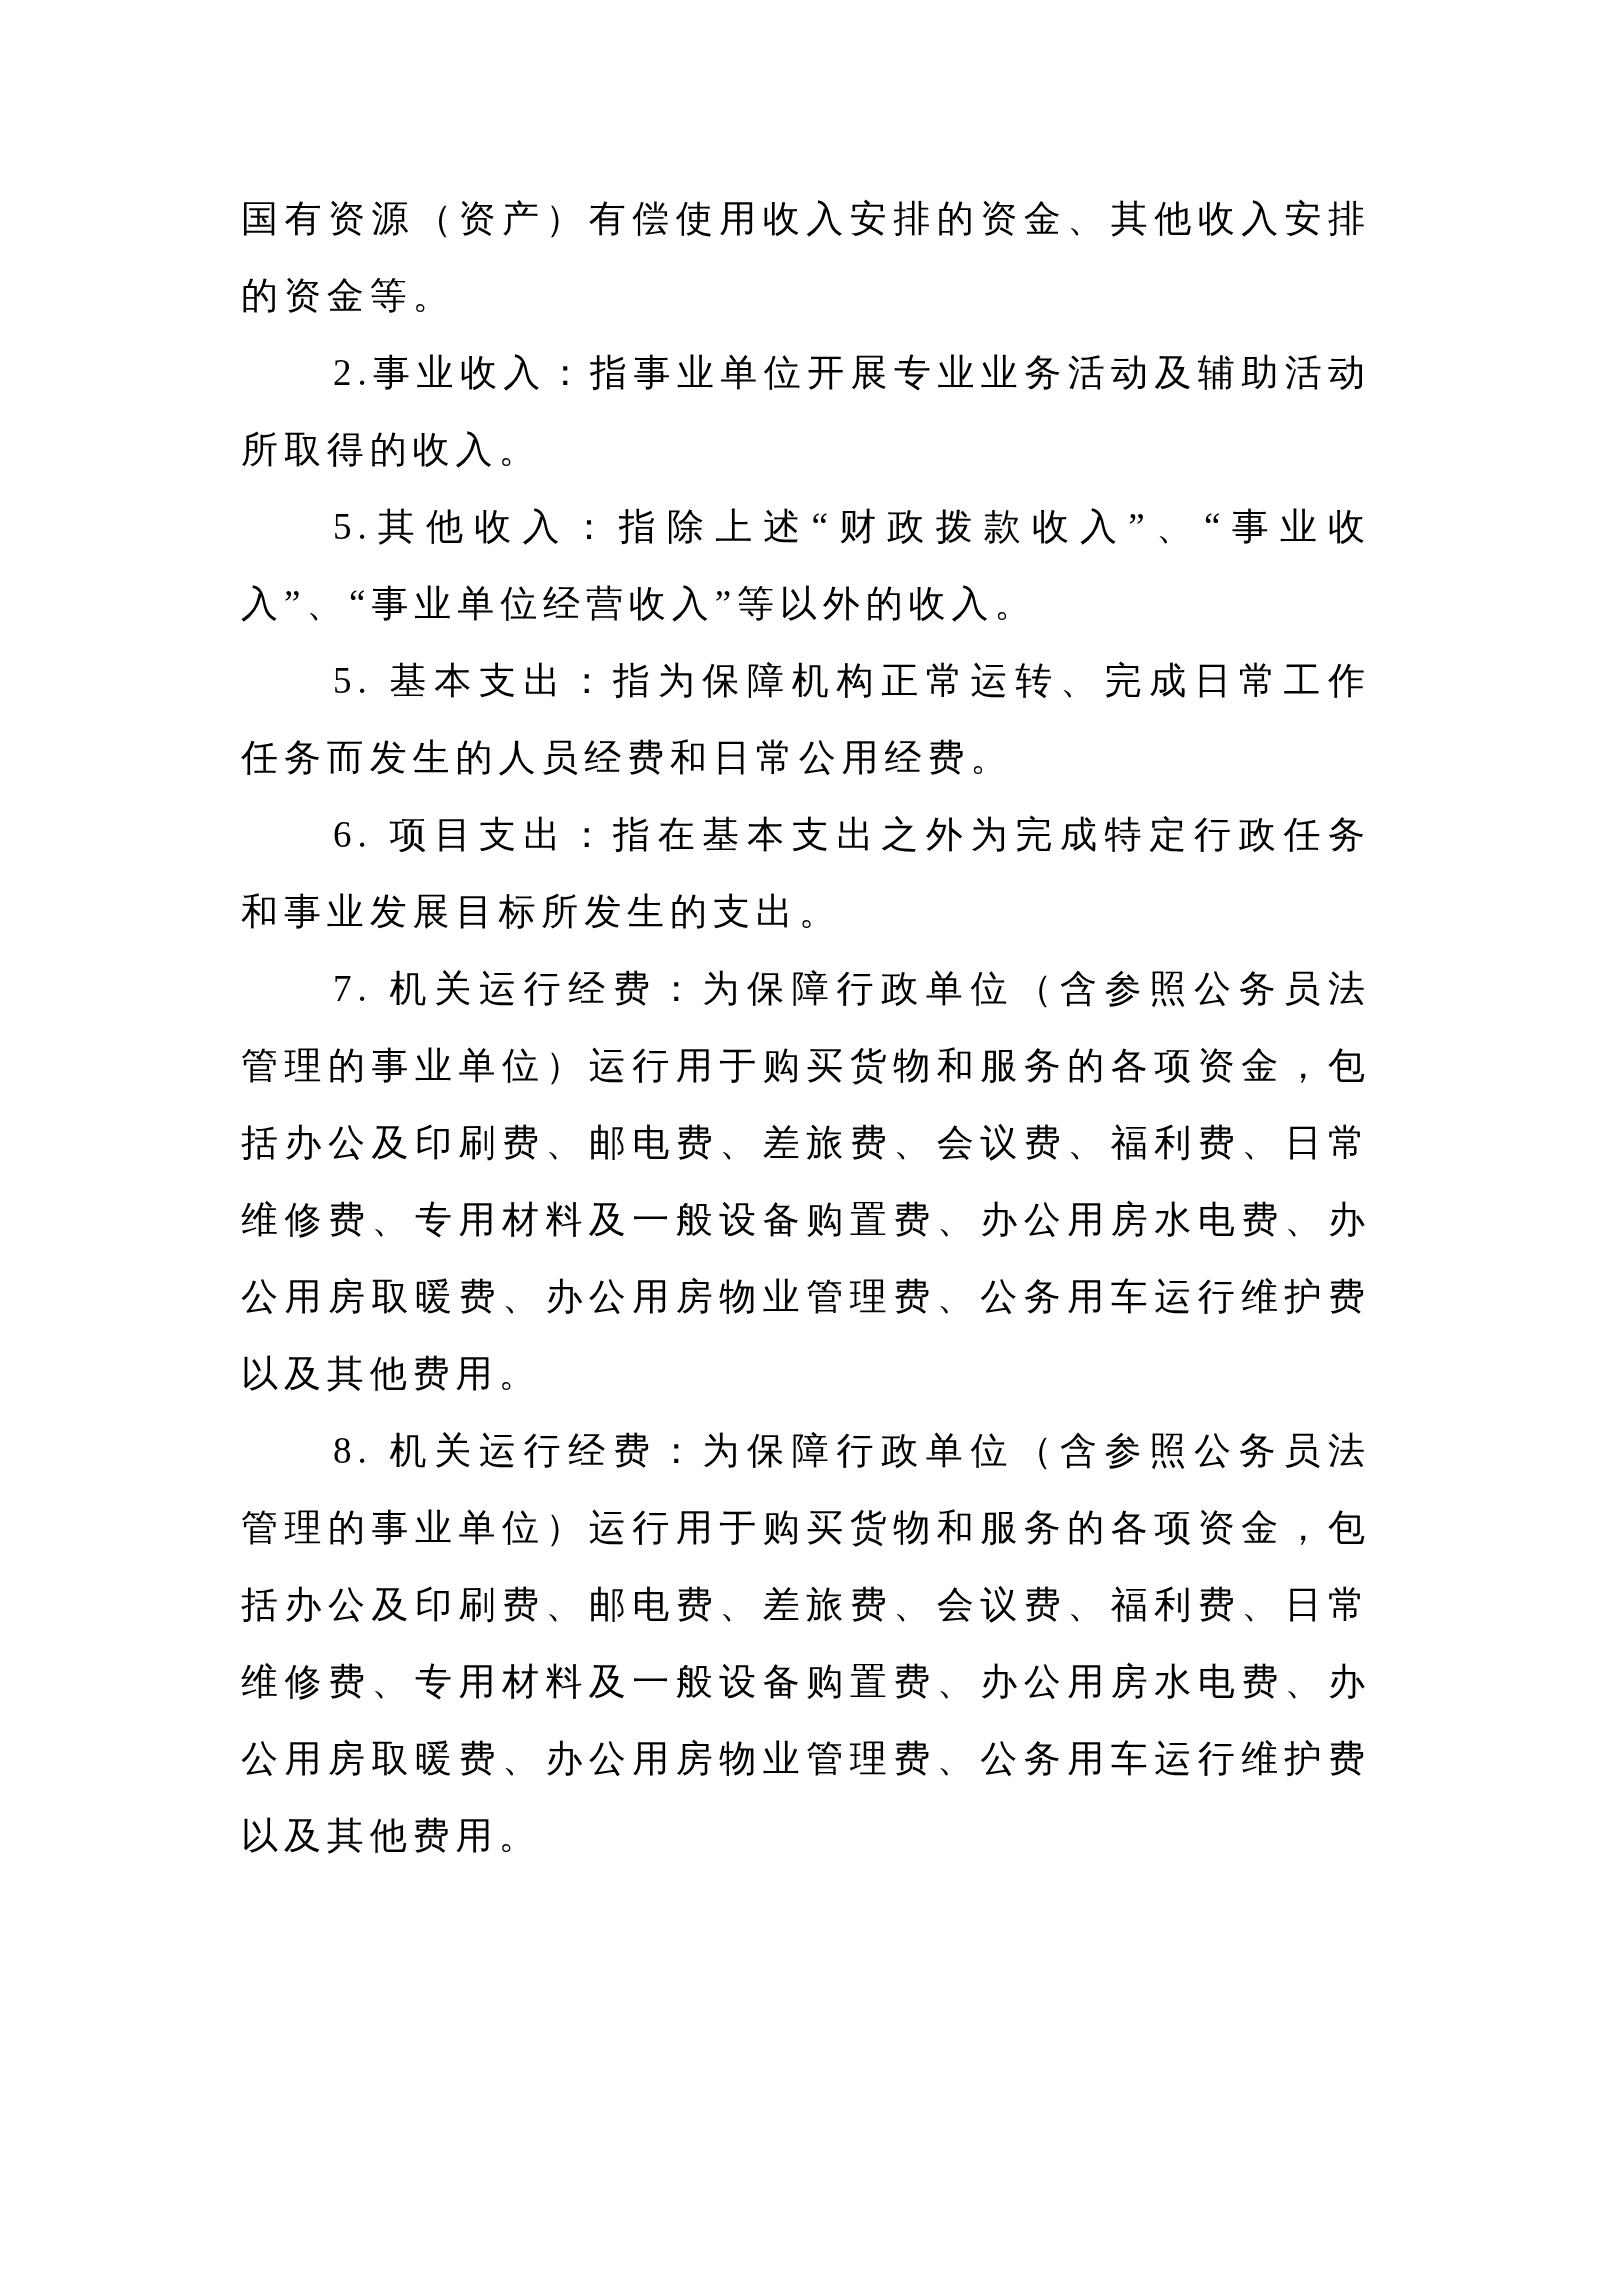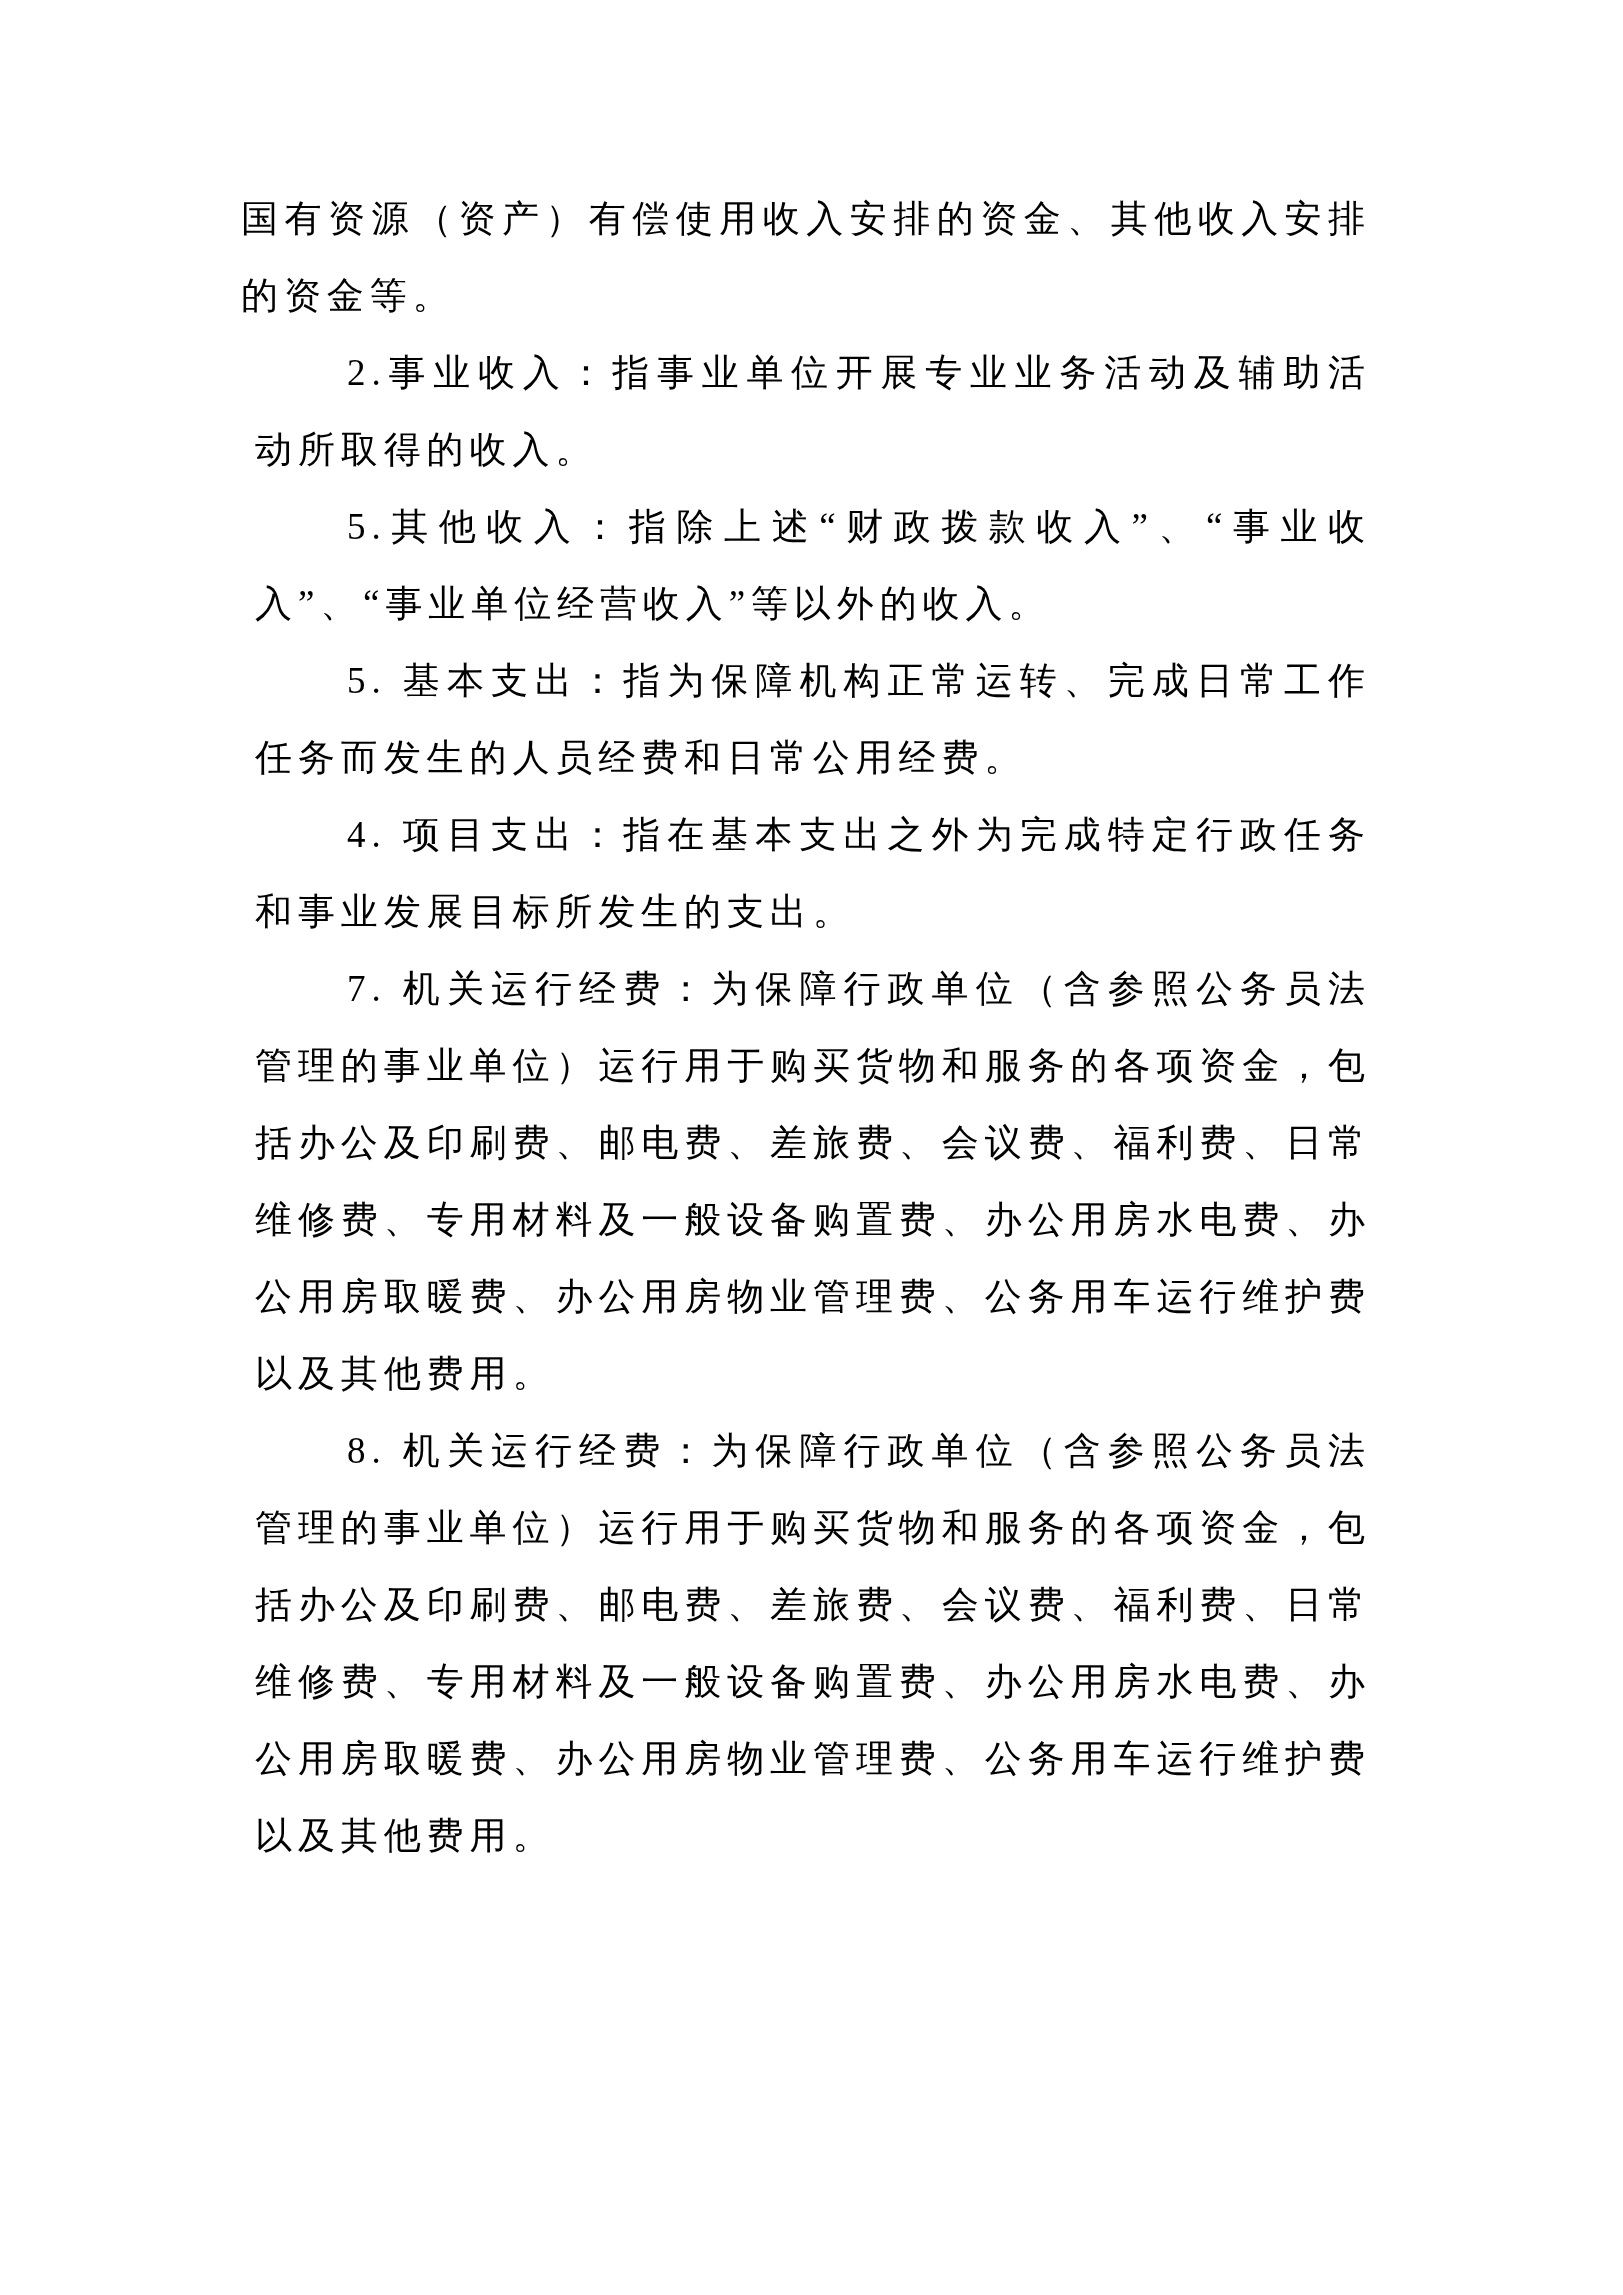--- a/index.html
+++ b/index.html
@@ -27,21 +27,20 @@
     text-align: justify;
     text-justify: inter-character;
     word-break: break-all;
   }
   .text-block p {
     margin: 0;
     padding: 0;
   }
   .text-block p.indent {
     text-indent: 92px;
-    margin-left: 14px;
   }
   .page-number {
     position: absolute;
     top: 2096px;
     left: 0;
     width: 100%;
     text-align: center;
     font-size: 28px;
     line-height: 28px;
     letter-spacing: 0;
@@ -49,20 +48,20 @@
 </style>
 </head>
 <body>
 
 <div class="page">
   <div class="text-block">
     <p class="para">国有资源（资产）有偿使用收入安排的资金、其他收入安排的资金等。</p>
     <p class="para indent">2.事业收入：指事业单位开展专业业务活动及辅助活动所取得的收入。</p>
     <p class="para indent">5.其他收入：指除上述“财政拨款收入”、“事业收入”、“事业单位经营收入”等以外的收入。</p>
     <p class="para indent">5. 基本支出：指为保障机构正常运转、完成日常工作任务而发生的人员经费和日常公用经费。</p>
-    <p class="para indent">4. 项目支出：指在基本支出之外为完成特定行政任务和事业发展目标所发生的支出。</p>
+    <p class="para indent">6. 项目支出：指在基本支出之外为完成特定行政任务和事业发展目标所发生的支出。</p>
     <p class="para indent">7. 机关运行经费：为保障行政单位（含参照公务员法管理的事业单位）运行用于购买货物和服务的各项资金，包括办公及印刷费、邮电费、差旅费、会议费、福利费、日常维修费、专用材料及一般设备购置费、办公用房水电费、办公用房取暖费、办公用房物业管理费、公务用车运行维护费以及其他费用。</p>
     <p class="para indent">8. 机关运行经费：为保障行政单位（含参照公务员法管理的事业单位）运行用于购买货物和服务的各项资金，包括办公及印刷费、邮电费、差旅费、会议费、福利费、日常维修费、专用材料及一般设备购置费、办公用房水电费、办公用房取暖费、办公用房物业管理费、公务用车运行维护费以及其他费用。</p>
   </div>
 
   <div class="page-number">9</div>
 </div>
 
 
 </body></html>

